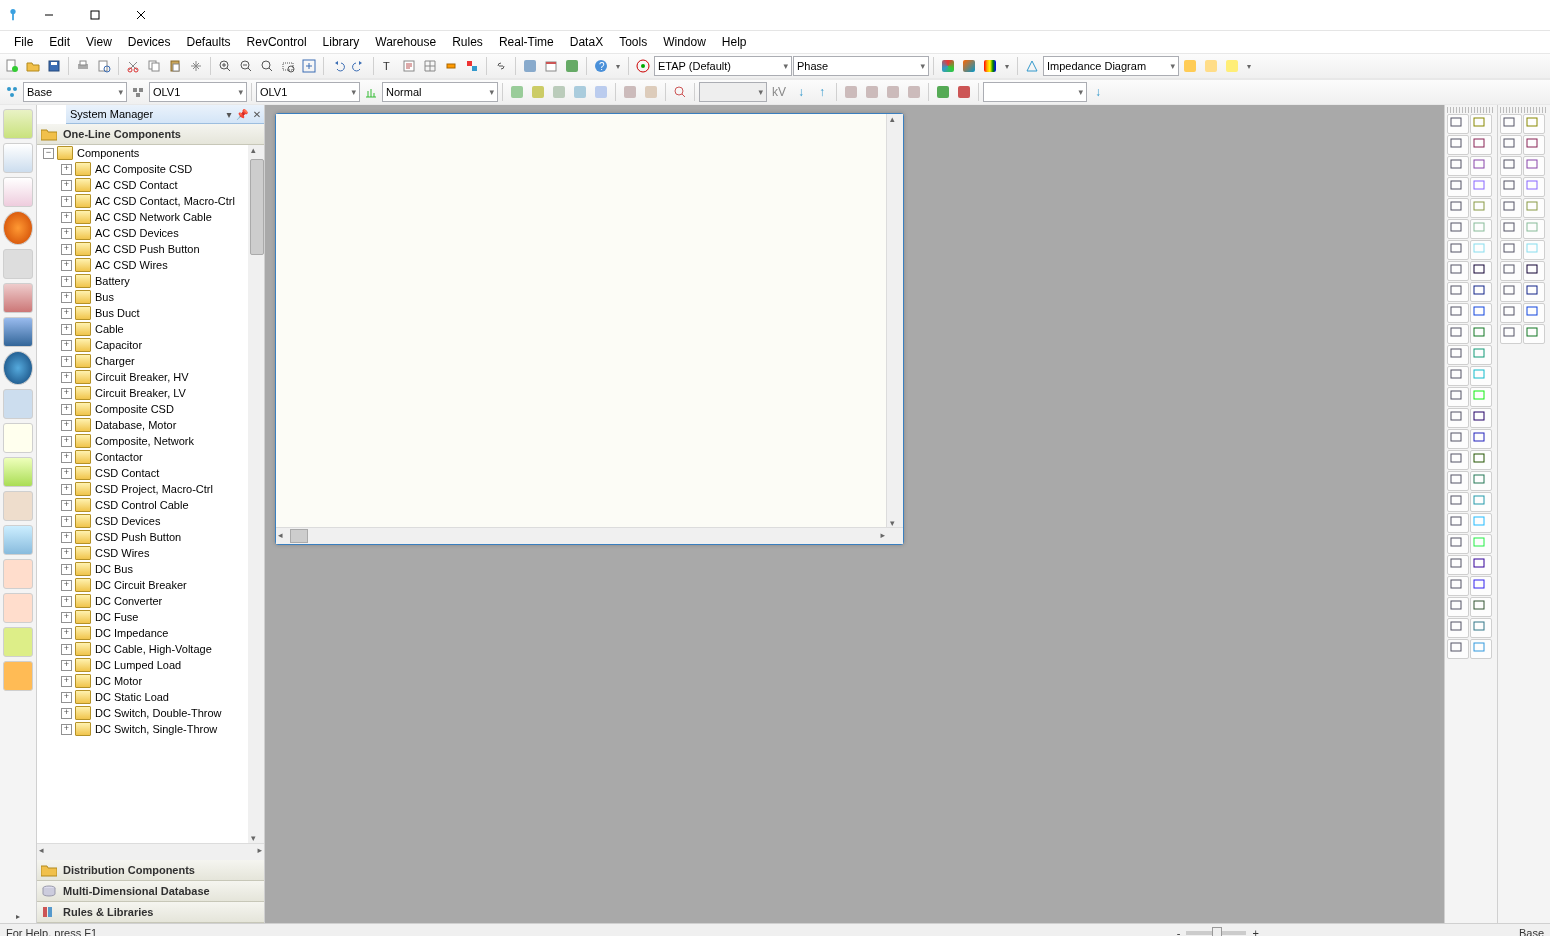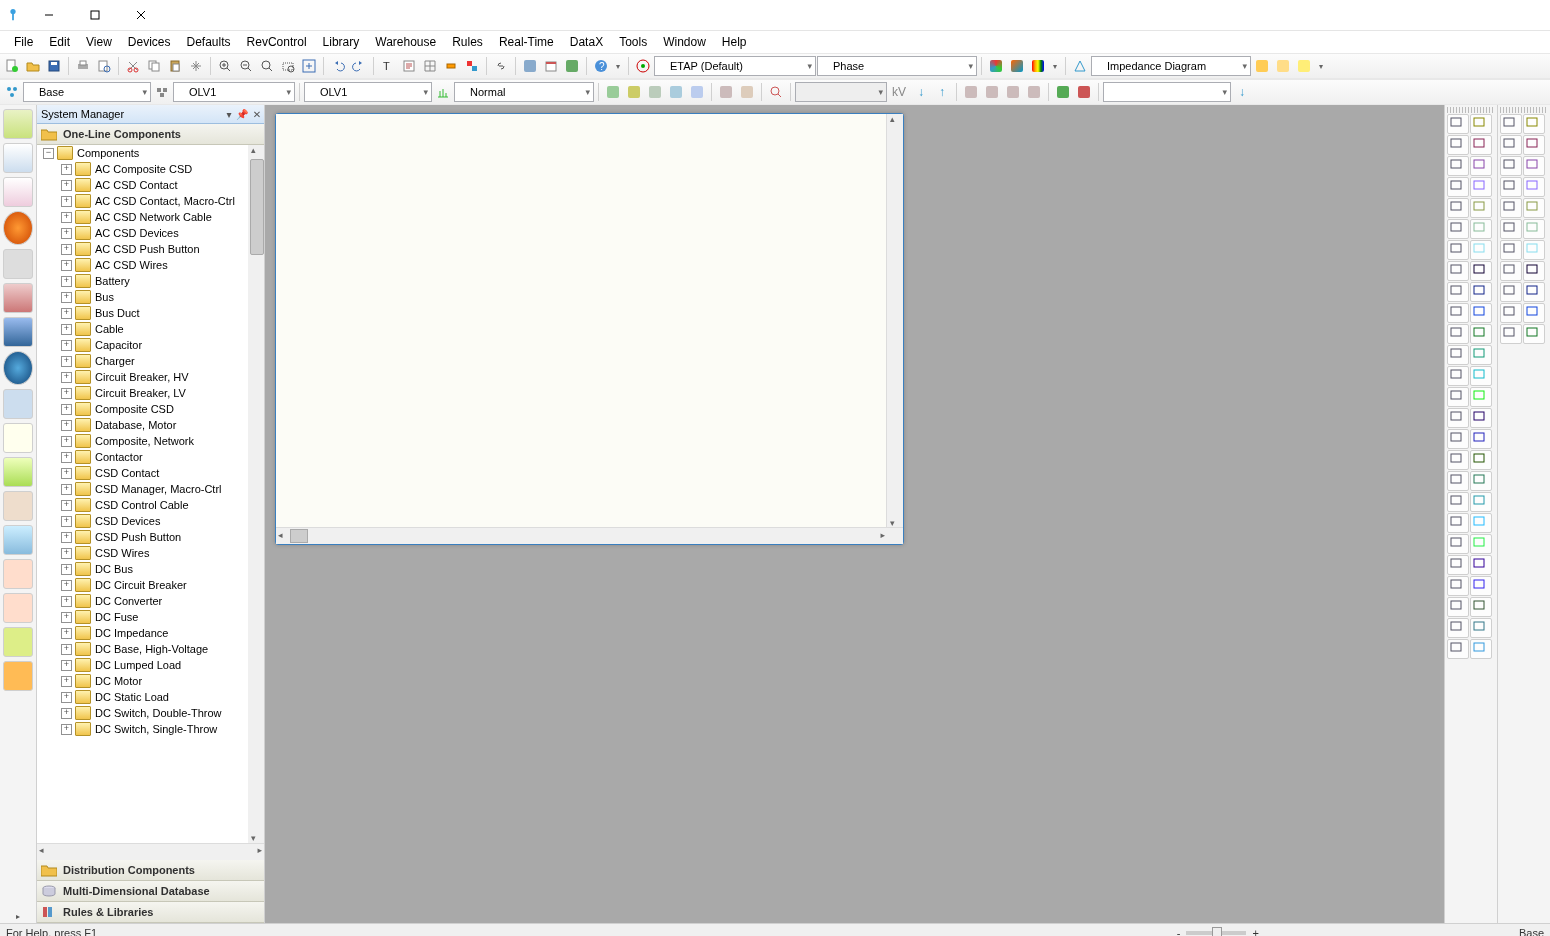--- a/index.html
+++ b/index.html
@@ -6,29 +6,29 @@
   .title-bar{display:flex;align-items:center;height:30px;border-bottom:1px solid #e5e5e5;padding-left:6px;}
   .title-bar .ico{width:14px;height:14px;margin-right:6px;}
   .title-bar .t{flex:1;font-size:12px;}
   .winbtns{display:flex;height:100%;}
   .winbtn{width:46px;display:flex;align-items:center;justify-content:center;}
   .menu-bar{display:flex;height:22px;align-items:center;padding-left:6px;background:#fff;}
   .menu-bar>div{padding:2px 8px;cursor:default;}
   .toolbar{display:flex;height:24px;align-items:center;border-top:1px solid #e8e8e8;border-bottom:1px solid #e8e8e8;background:linear-gradient(#fcfcfc,#f0f0f0);padding-left:2px;gap:1px;}
   .tbtn{width:18px;height:18px;border:1px solid transparent;border-radius:2px;display:flex;align-items:center;justify-content:center;cursor:default;position:relative;flex-shrink:0;}
   .sep{width:1px;height:18px;background:#d0d0d0;margin:0 3px;flex-shrink:0;}
-  .drop{height:18px;border:1px solid #abadb3;background:#fff;display:flex;align-items:center;padding:0 15px;font-size:11px;position:relative;flex-shrink:0;}
+  .drop{height:18px;border:1px solid #abadb3;background:#fff;display:flex;align-items:center;padding:0 3px;font-size:11px;position:relative;flex-shrink:0;}
   .drop::after{content:"▾";position:absolute;right:3px;color:#6a6a6a;font-size:9px;}
   
   .workspace{display:flex;height:calc(936px - 30px - 22px - 24px - 24px - 18px);}
   .left-strip{width:36px;background:#f4f4f4;border-right:1px solid #d0d0d0;display:flex;flex-direction:column;align-items:center;gap:4px;padding-top:4px;}
   .lbtn{width:28px;height:28px;border:1px solid #cfcfcf;background:#fdfdfd;border-radius:3px;}
   .lbtn.big{height:32px;}
   .side-panel{width:227px;display:flex;flex-direction:column;border-right:1px solid #d0d0d0;}
-  .sp-head{height:18px;background:linear-gradient(#eaf2fb,#d4e5f7);border-bottom:1px solid #9dbedf;display:flex;align-items:center;padding-left:4px;font-size:11px;}
+  .sp-head{height:18px;background:linear-gradient(#eaf2fb,#d4e5f7);border-bottom:1px solid #9dbedf;display:flex;align-items:center;padding-left:4px;font-size:11px;margin-left:29px;}
   .sp-head .hbtn{width:14px;height:14px;display:flex;align-items:center;justify-content:center;font-size:10px;color:#555;}
   .sp-cat{height:20px;display:flex;align-items:center;background:linear-gradient(#f5f5f0,#e5e5da);border-bottom:1px solid #c7c7b8;padding-left:4px;font-weight:bold;font-size:11px;color:#303030;cursor:default;}
   .sp-cat .fico{width:16px;height:14px;margin-right:6px;}
   .tree{flex:1;overflow:auto;background:#fff;font-size:11px;position:relative;}
   .tree-sb{position:absolute;right:0;top:0;width:16px;height:100%;background:#f0f0f0;}
   .tree-sb::before{content:"▴";position:absolute;top:0;left:3px;font-size:9px;color:#666;}
   .tree-sb::after{content:"▾";position:absolute;bottom:0;left:3px;font-size:9px;color:#666;}
   .tnode{display:flex;align-items:center;height:16px;padding-left:10px;white-space:nowrap;}
   .tnode.root{padding-left:6px;}
   .tnode .exp{width:9px;height:9px;border:1px solid #919191;font-size:9px;line-height:7px;text-align:center;margin-right:3px;color:#555;}
@@ -538,21 +538,21 @@
           <span>Contactor</span>
         </div>
         <div class="tnode" style="padding-left: 24px;">
           <span class="exp">+</span>
           <span class="fold"></span>
           <span>CSD Contact</span>
         </div>
         <div class="tnode" style="padding-left: 24px;">
           <span class="exp">+</span>
           <span class="fold"></span>
-          <span>CSD Manager, Macro-Ctrl</span>
+          <span>CSD Project, Macro-Ctrl</span>
         </div>
         <div class="tnode" style="padding-left: 24px;">
           <span class="exp">+</span>
           <span class="fold"></span>
           <span>CSD Control Cable</span>
         </div>
         <div class="tnode" style="padding-left: 24px;">
           <span class="exp">+</span>
           <span class="fold"></span>
           <span>CSD Devices</span>
@@ -588,21 +588,21 @@
           <span>DC Fuse</span>
         </div>
         <div class="tnode" style="padding-left: 24px;">
           <span class="exp">+</span>
           <span class="fold"></span>
           <span>DC Impedance</span>
         </div>
         <div class="tnode" style="padding-left: 24px;">
           <span class="exp">+</span>
           <span class="fold"></span>
-          <span>DC Base, High-Voltage</span>
+          <span>DC Cable, High-Voltage</span>
         </div>
         <div class="tnode" style="padding-left: 24px;">
           <span class="exp">+</span>
           <span class="fold"></span>
           <span>DC Lumped Load</span>
         </div>
         <div class="tnode" style="padding-left: 24px;">
           <span class="exp">+</span>
           <span class="fold"></span>
           <span>DC Motor</span>

